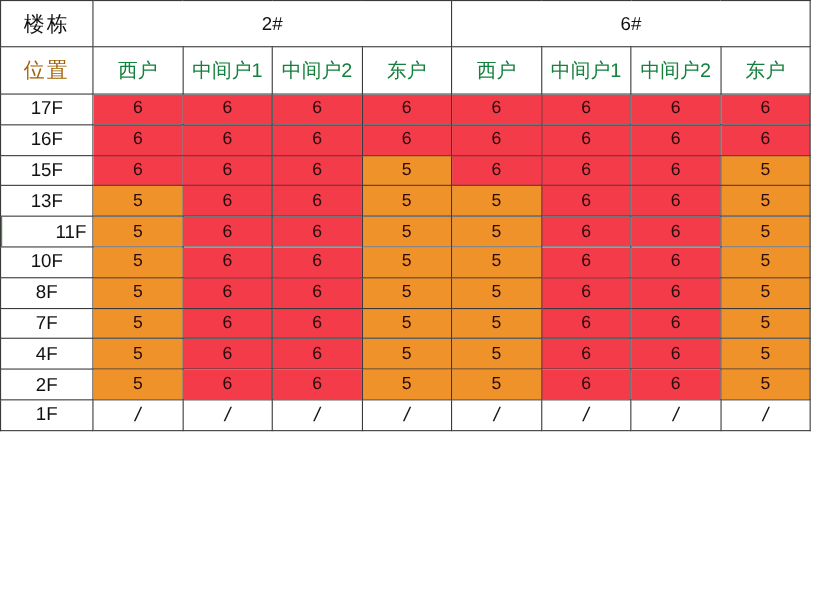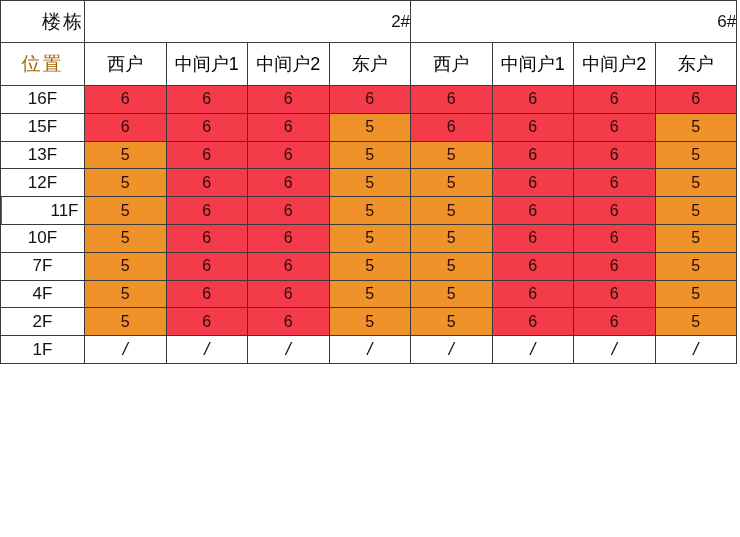--- a/index.html
+++ b/index.html
@@ -40,40 +40,40 @@
     background: #ffffff;
     overflow: hidden;
     white-space: nowrap;
   }
 
   
   col.c-label { width: 84px; }
   col.c-unit  { width: 81.5px; }
 
   
-  tr.row-building td { height: 41px; text-align: right; }
+  tr.row-building td { height: 41px; }
   tr.row-position td { height: 42px; }
 
   td.hdr-corner {
     font-size: 19px;
     letter-spacing: 2px;
     color: #111111;
   }
   td.hdr-building {
     font-size: 17px;
     color: #111111;
   }
   td.hdr-position {
     font-size: 19px;
     letter-spacing: 2px;
     color: #a16207;
   }
   td.hdr-unit {
     font-size: 18px;
-    color: #000000;
+    color: #15803d;
   }
 
   
   tr.row-data td { height: 26.8px; }
 
   td.floor-label {
     font-size: 17px;
     color: #111111;
     background: #ffffff;
     font-weight: 600;
@@ -134,20 +134,31 @@
         <td class="hdr-unit">西户</td>
         <td class="hdr-unit">中间户1</td>
         <td class="hdr-unit">中间户2</td>
         <td class="hdr-unit">东户</td>
         <td class="hdr-unit">西户</td>
         <td class="hdr-unit">中间户1</td>
         <td class="hdr-unit">中间户2</td>
         <td class="hdr-unit">东户</td>
       </tr>
 
+    <tr class="row-data">
+          <td class="floor-label">17F</td>
+          <td class="cell v-6">6</td>
+          <td class="cell v-6">6</td>
+          <td class="cell v-6">6</td>
+          <td class="cell v-6">6</td>
+          <td class="cell v-6">6</td>
+          <td class="cell v-6">6</td>
+          <td class="cell v-6">6</td>
+          <td class="cell v-6">6</td>
+        </tr>
         <tr class="row-data">
           <td class="floor-label">16F</td>
           <td class="cell v-6">6</td>
           <td class="cell v-6">6</td>
           <td class="cell v-6">6</td>
           <td class="cell v-6">6</td>
           <td class="cell v-6">6</td>
           <td class="cell v-6">6</td>
           <td class="cell v-6">6</td>
           <td class="cell v-6">6</td>
@@ -168,43 +179,43 @@
           <td class="cell v-5">5</td>
           <td class="cell v-6">6</td>
           <td class="cell v-6">6</td>
           <td class="cell v-5">5</td>
           <td class="cell v-5">5</td>
           <td class="cell v-6">6</td>
           <td class="cell v-6">6</td>
           <td class="cell v-5">5</td>
         </tr>
         <tr class="row-data">
-          <td class="floor-label">12F</td>
-          <td class="cell v-5">5</td>
-          <td class="cell v-6">6</td>
-          <td class="cell v-6">6</td>
-          <td class="cell v-5">5</td>
-          <td class="cell v-5">5</td>
-          <td class="cell v-6">6</td>
-          <td class="cell v-6">6</td>
-          <td class="cell v-5">5</td>
-        </tr>
-        <tr class="row-data">
           <td class="floor-label marked">11F</td>
           <td class="cell v-5">5</td>
           <td class="cell v-6">6</td>
           <td class="cell v-6">6</td>
           <td class="cell v-5">5</td>
           <td class="cell v-5">5</td>
           <td class="cell v-6">6</td>
           <td class="cell v-6">6</td>
           <td class="cell v-5">5</td>
         </tr>
         <tr class="row-data">
           <td class="floor-label">10F</td>
+          <td class="cell v-5">5</td>
+          <td class="cell v-6">6</td>
+          <td class="cell v-6">6</td>
+          <td class="cell v-5">5</td>
+          <td class="cell v-5">5</td>
+          <td class="cell v-6">6</td>
+          <td class="cell v-6">6</td>
+          <td class="cell v-5">5</td>
+        </tr>
+        <tr class="row-data">
+          <td class="floor-label">8F</td>
           <td class="cell v-5">5</td>
           <td class="cell v-6">6</td>
           <td class="cell v-6">6</td>
           <td class="cell v-5">5</td>
           <td class="cell v-5">5</td>
           <td class="cell v-6">6</td>
           <td class="cell v-6">6</td>
           <td class="cell v-5">5</td>
         </tr>
         <tr class="row-data">

